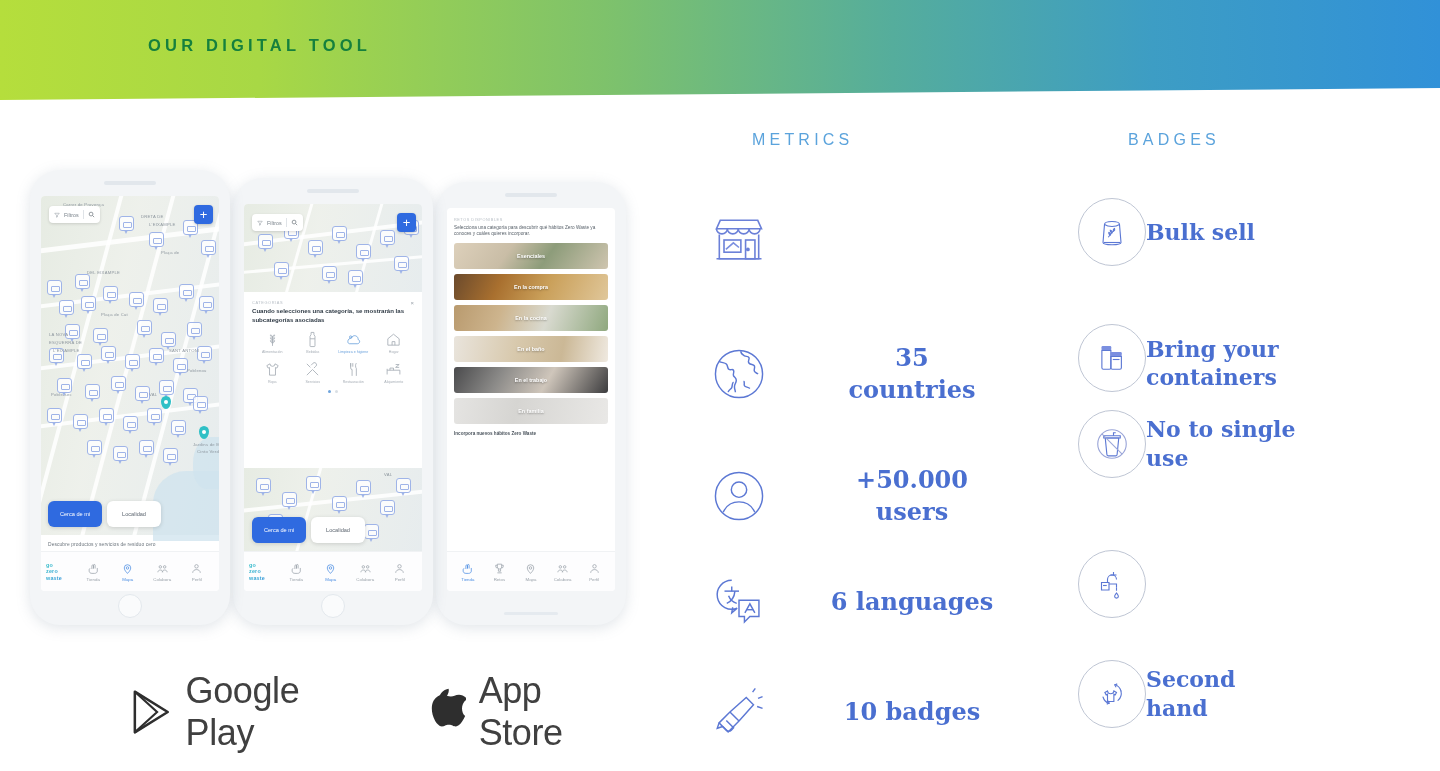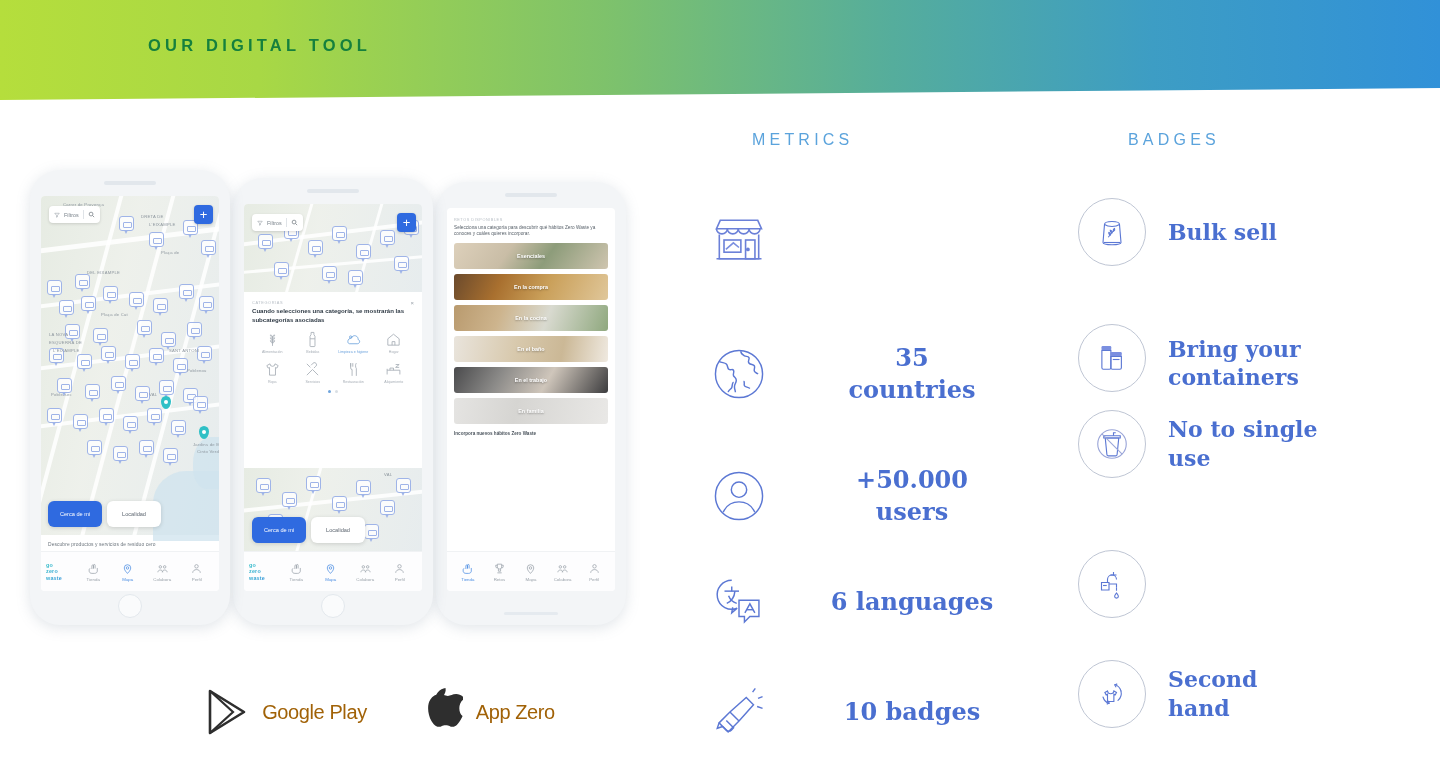--- a/index.html
+++ b/index.html
@@ -236,21 +236,21 @@
   .hb-foot { font-size: 4.6px; color: #4a535c; font-weight: bold; margin-top: 7px; }
 
   
   #store-badges {
     position: absolute;
     left: 130px; top: 672px;
     width: 500px; height: 80px;
     display: flex; align-items: center; justify-content: center; gap: 52px;
   }
   .store-badge { display: flex; align-items: center; gap: 13px; }
-  .store-badge .sb-label { font-size: 20px; color: #a16207; letter-spacing: -0.4px; text-align: center; }
+  .store-badge .sb-label { font-size: 36px; color: #404040; letter-spacing: -0.4px; }
 
   
   .col-heading {
     position: absolute;
     font-size: 16px; font-weight: normal;
     color: #5ba3dc;
     letter-spacing: 4.2px;
   }
   #metrics-heading { left: 752px; top: 131px; }
   #badges-heading  { left: 1128px; top: 131px; }
@@ -277,21 +277,20 @@
     display: flex; align-items: center;
   }
   .badge-circle {
     width: 68px; height: 68px; flex: 0 0 68px;
     border: 1.2px solid #bfc6d4;
     border-radius: 50%;
     display: flex; align-items: center; justify-content: center;
   }
   .badge-label {
     flex: 1;
-    margin-left: 22px;
     font-family: "DejaVu Serif", serif;
     font-weight: bold;
     font-size: 22px;
     color: #4a6fd0;
     line-height: 1.3;
   }
 </style>
 </head>
 <body>
 
@@ -815,21 +814,21 @@
       <path d="M5 3 L39 24 L5 45 Z" fill="none" stroke="#2e2e2e" stroke-width="2.6" stroke-linejoin="round"></path>
       <path d="M5 3 L28 24 L5 45" fill="none" stroke="#2e2e2e" stroke-width="2.2"></path>
     </svg>
     <span class="sb-label">Google Play</span>
   </div>
   <div class="store-badge">
     <svg width="44" height="52" viewBox="0 0 44 52">
       <path d="M26.5 2c-2.6.2-5.6 1.8-7.4 4-1.6 1.9-2.9 4.8-2.4 7.6 2.9.1 5.9-1.5 7.6-3.7 1.7-2.1 2.9-5 2.2-7.9z" fill="#2e2e2e"></path>
       <path d="M35.6 36.6c-1.2 2.7-1.8 3.9-3.4 6.3-2.2 3.3-5.3 7.5-9.2 7.5-3.4 0-4.3-2.2-9-2.2-4.7 0-5.7 2.3-9.1 2.2-3.9-.1-6.8-3.9-9-7.2C-9.4 33.9-10 22-5.9 15.6c2.9-4.5 7.5-7.2 11.8-7.2 4.4 0 7.2 2.4 10.8 2.4 3.6 0 5.7-2.4 10.8-2.4 3.9 0 8 2.1 10.9 5.8-9.6 5.2-8 18.9-2.8 22.4z" fill="#2e2e2e" transform="translate(8,0) scale(0.78) translate(10,2)"></path>
     </svg>
-    <span class="sb-label">App Zero</span>
+    <span class="sb-label">App Store</span>
   </div>
 </div>
 
 <div class="col-heading" id="metrics-heading">METRICS</div>
 
 <div class="metric-row" style="top:196px;">
   <div class="metric-icon">
     <svg width="60" height="60" viewBox="0 0 64 64" fill="none" stroke="#6b80d8" stroke-width="1.7">
       <path d="M8 20h48l-4-9H12z"></path>
       <path d="M8 20c0 3 2.6 5.5 5.8 5.5S19.6 23 19.6 20"></path>

